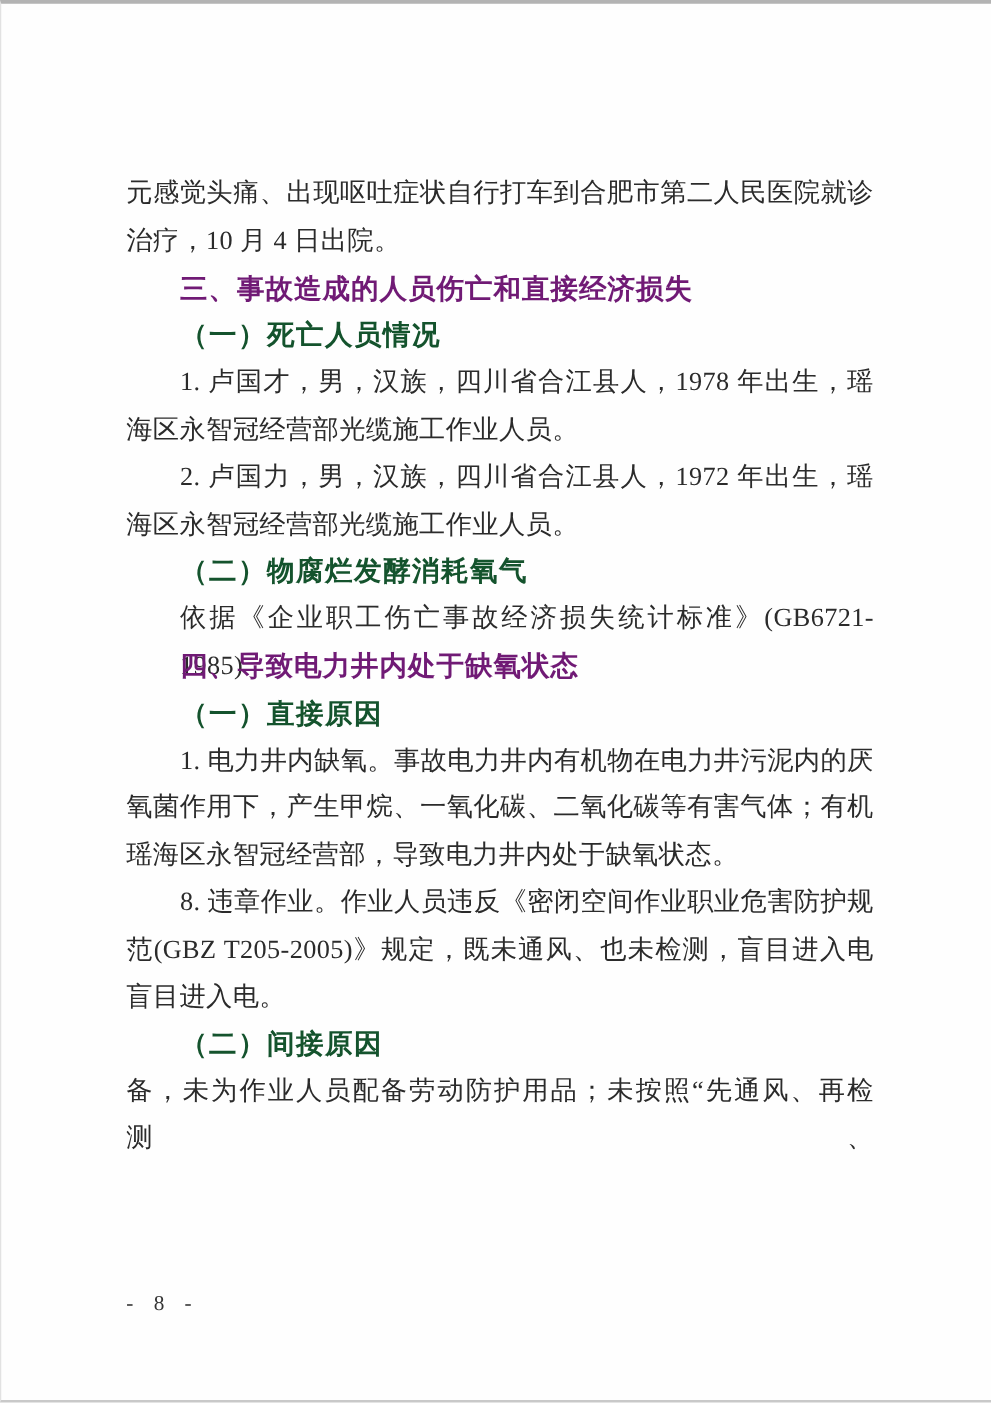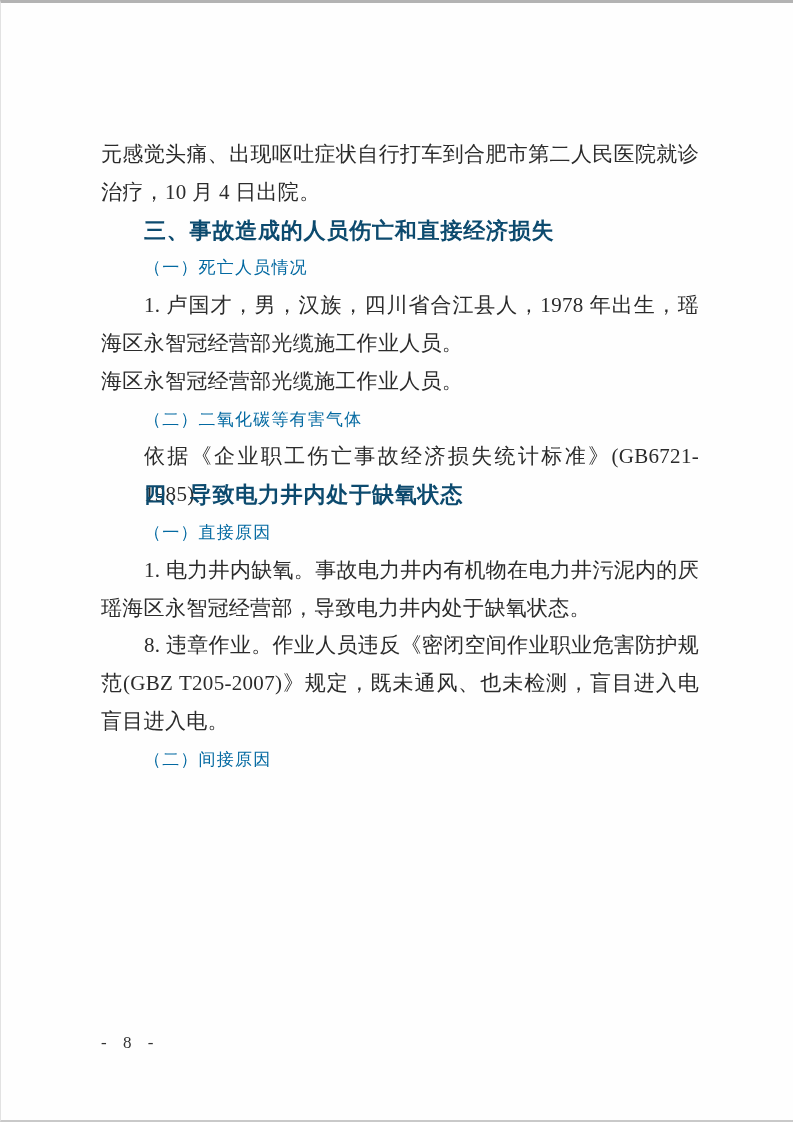--- a/index.html
+++ b/index.html
@@ -47,27 +47,28 @@
     text-justify: inter-character;
   }
   .line.indent {
     padding-left: 43px;
     box-sizing: border-box;
   }
   .line.heading {
     font-family: "Liberation Sans", "DejaVu Sans", sans-serif;
     font-weight: bold;
     font-size: 22px;
-    color: #0c4a6e;
+    color: #701a75;
     letter-spacing: 0.8px;
   }
   .line.kai {
-    font-size: 17px;
-    color: #0369a1;
+    font-size: 22px;
+    color: #14532d;
     letter-spacing: 1.2px;
+    font-weight: bold;
   }
   .page-number {
     position: absolute;
     left: 100px;
     top: 1030px;
     font-size: 17px;
     letter-spacing: 6px;
     color: #333333;
     font-family: "Liberation Serif", "DejaVu Serif", serif;
   }
@@ -76,26 +77,29 @@
 <body>
 
 <div class="page">
   <div class="text-block">
       <div class="line body justify">元感觉头痛、出现呕吐症状自行打车到合肥市第二人民医院就诊</div>
       <div class="line body">治疗，10 月 4 日出院。</div>
       <div class="line heading indent">三、事故造成的人员伤亡和直接经济损失</div>
       <div class="line kai indent">（一）死亡人员情况</div>
       <div class="line body indent justify">1. 卢国才，男，汉族，四川省合江县人，1978 年出生，瑶</div>
       <div class="line body">海区永智冠经营部光缆施工作业人员。</div>
+      <div class="line body indent justify">2. 卢国力，男，汉族，四川省合江县人，1972 年出生，瑶</div>
       <div class="line body">海区永智冠经营部光缆施工作业人员。</div>
-      <div class="line kai indent">（二）二氧化碳等有害气体</div>
+      <div class="line kai indent">（二）物腐烂发酵消耗氧气</div>
       <div class="line body indent justify">依据《企业职工伤亡事故经济损失统计标准》(GB6721-1985)</div>
       <div class="line heading indent">四、导致电力井内处于缺氧状态</div>
       <div class="line kai indent">（一）直接原因</div>
       <div class="line body indent justify">1. 电力井内缺氧。事故电力井内有机物在电力井污泥内的厌</div>
+      <div class="line body justify">氧菌作用下，产生甲烷、一氧化碳、二氧化碳等有害气体；有机</div>
       <div class="line body">瑶海区永智冠经营部，导致电力井内处于缺氧状态。</div>
       <div class="line body indent justify">8. 违章作业。作业人员违反《密闭空间作业职业危害防护规</div>
-      <div class="line body justify">范(GBZ T205-2007)》规定，既未通风、也未检测，盲目进入电</div>
+      <div class="line body justify">范(GBZ T205-2005)》规定，既未通风、也未检测，盲目进入电</div>
       <div class="line body">盲目进入电。</div>
       <div class="line kai indent">（二）间接原因</div>
+      <div class="line body justify">备，未为作业人员配备劳动防护用品；未按照“先通风、再检测、</div>
     </div>
   <div class="page-number">- 8 -</div>
 </div>
 
 </body></html>

